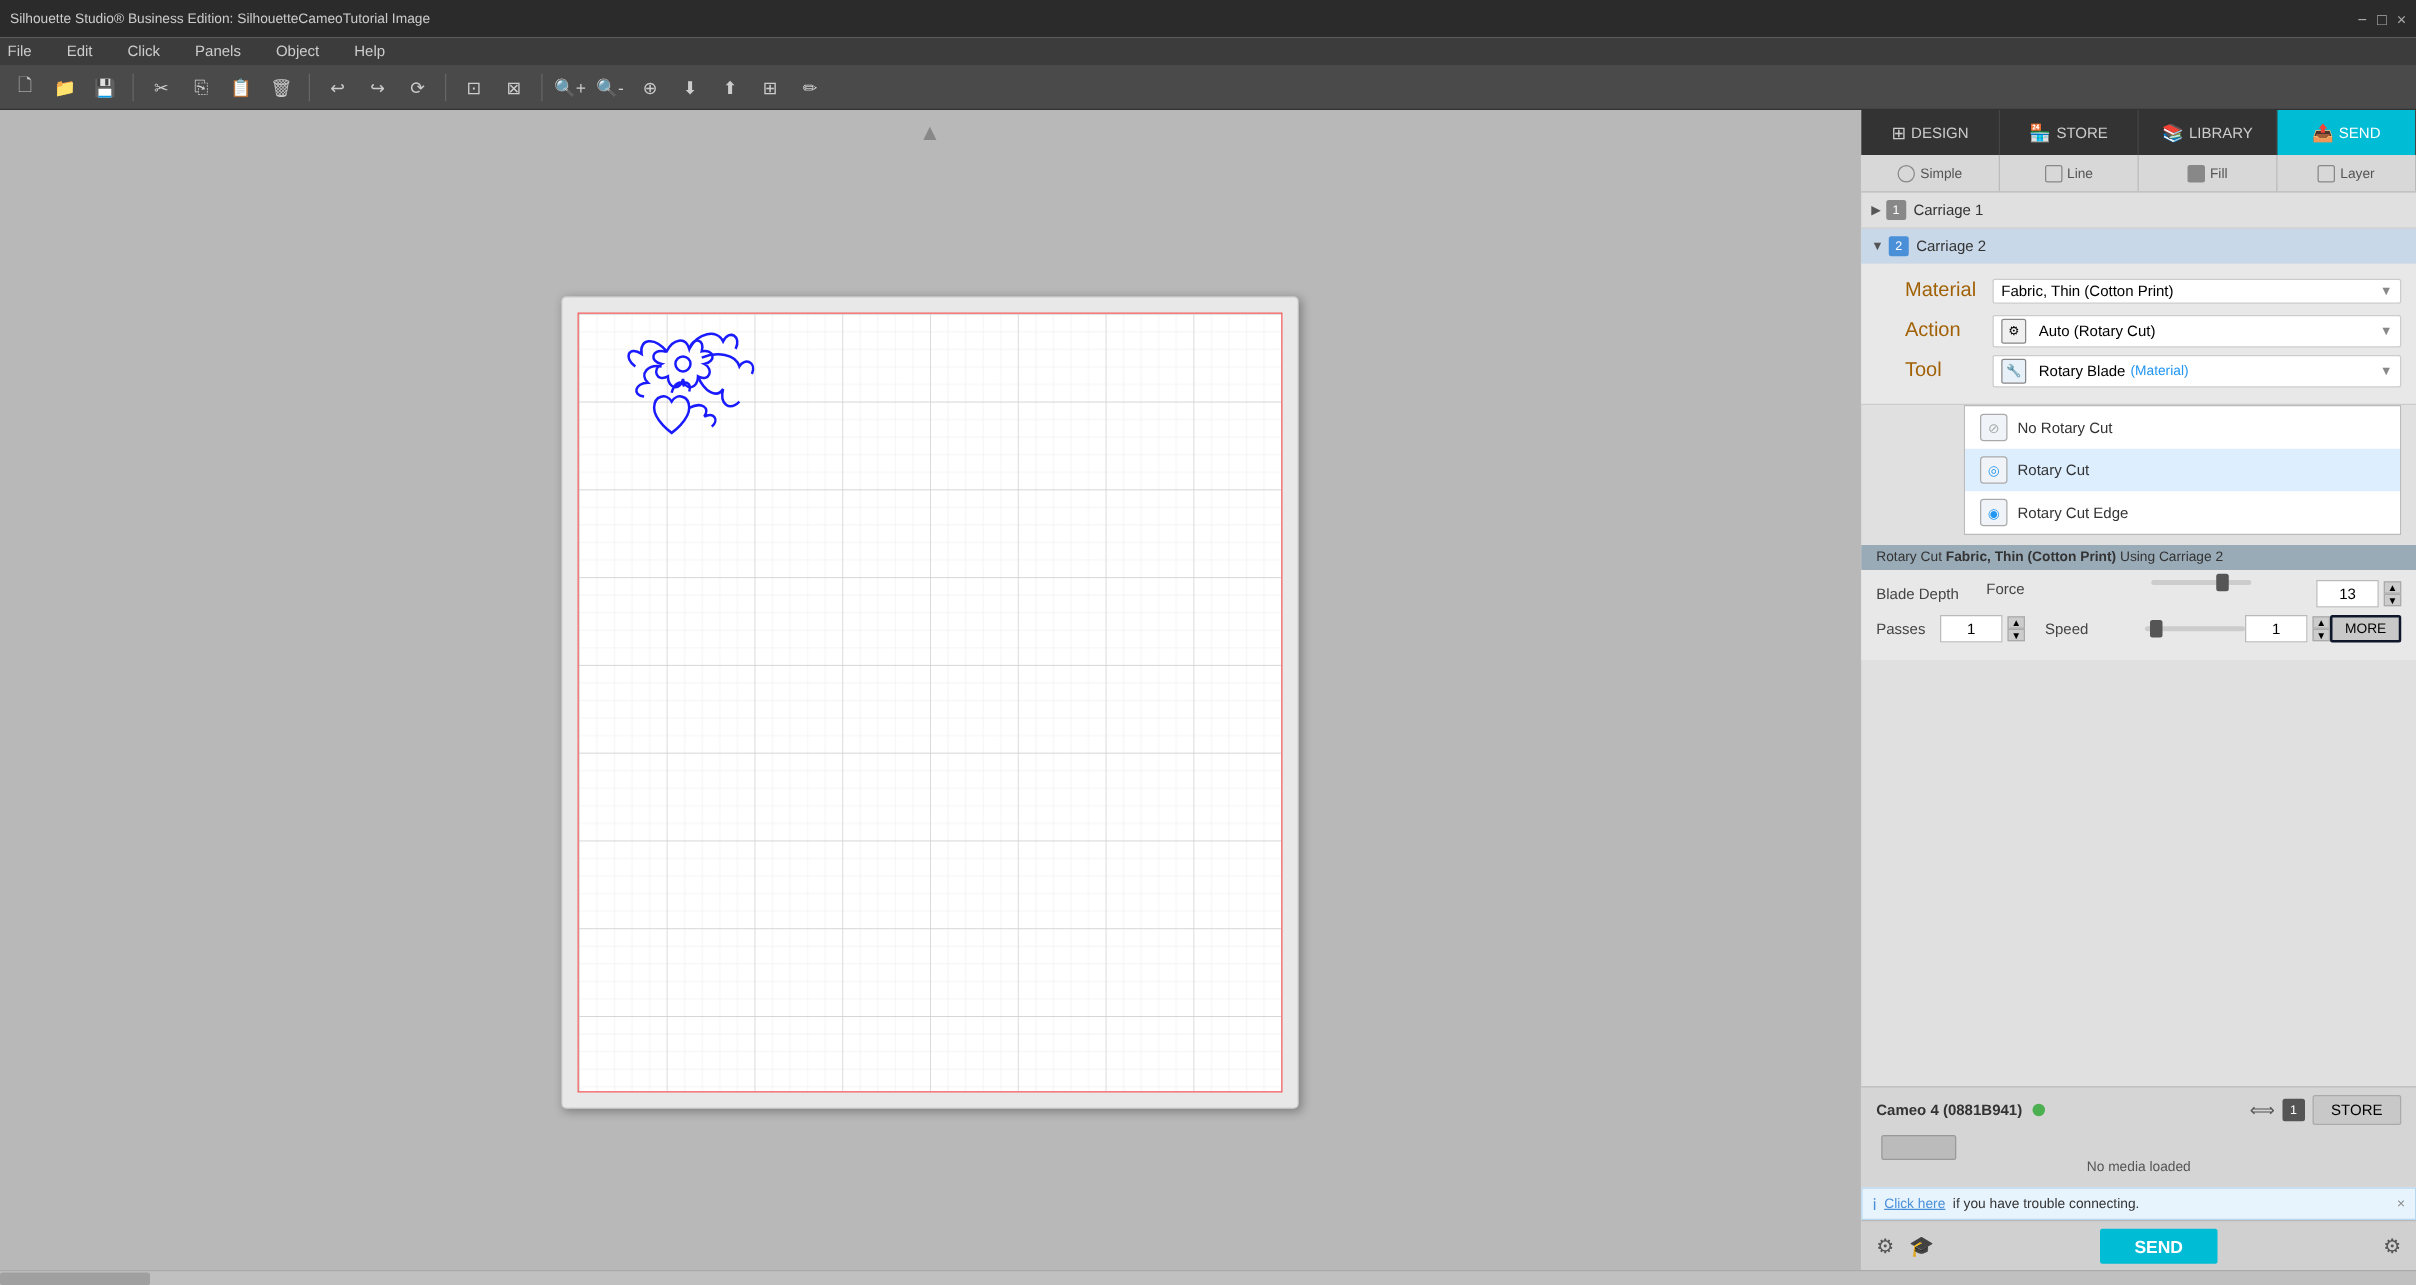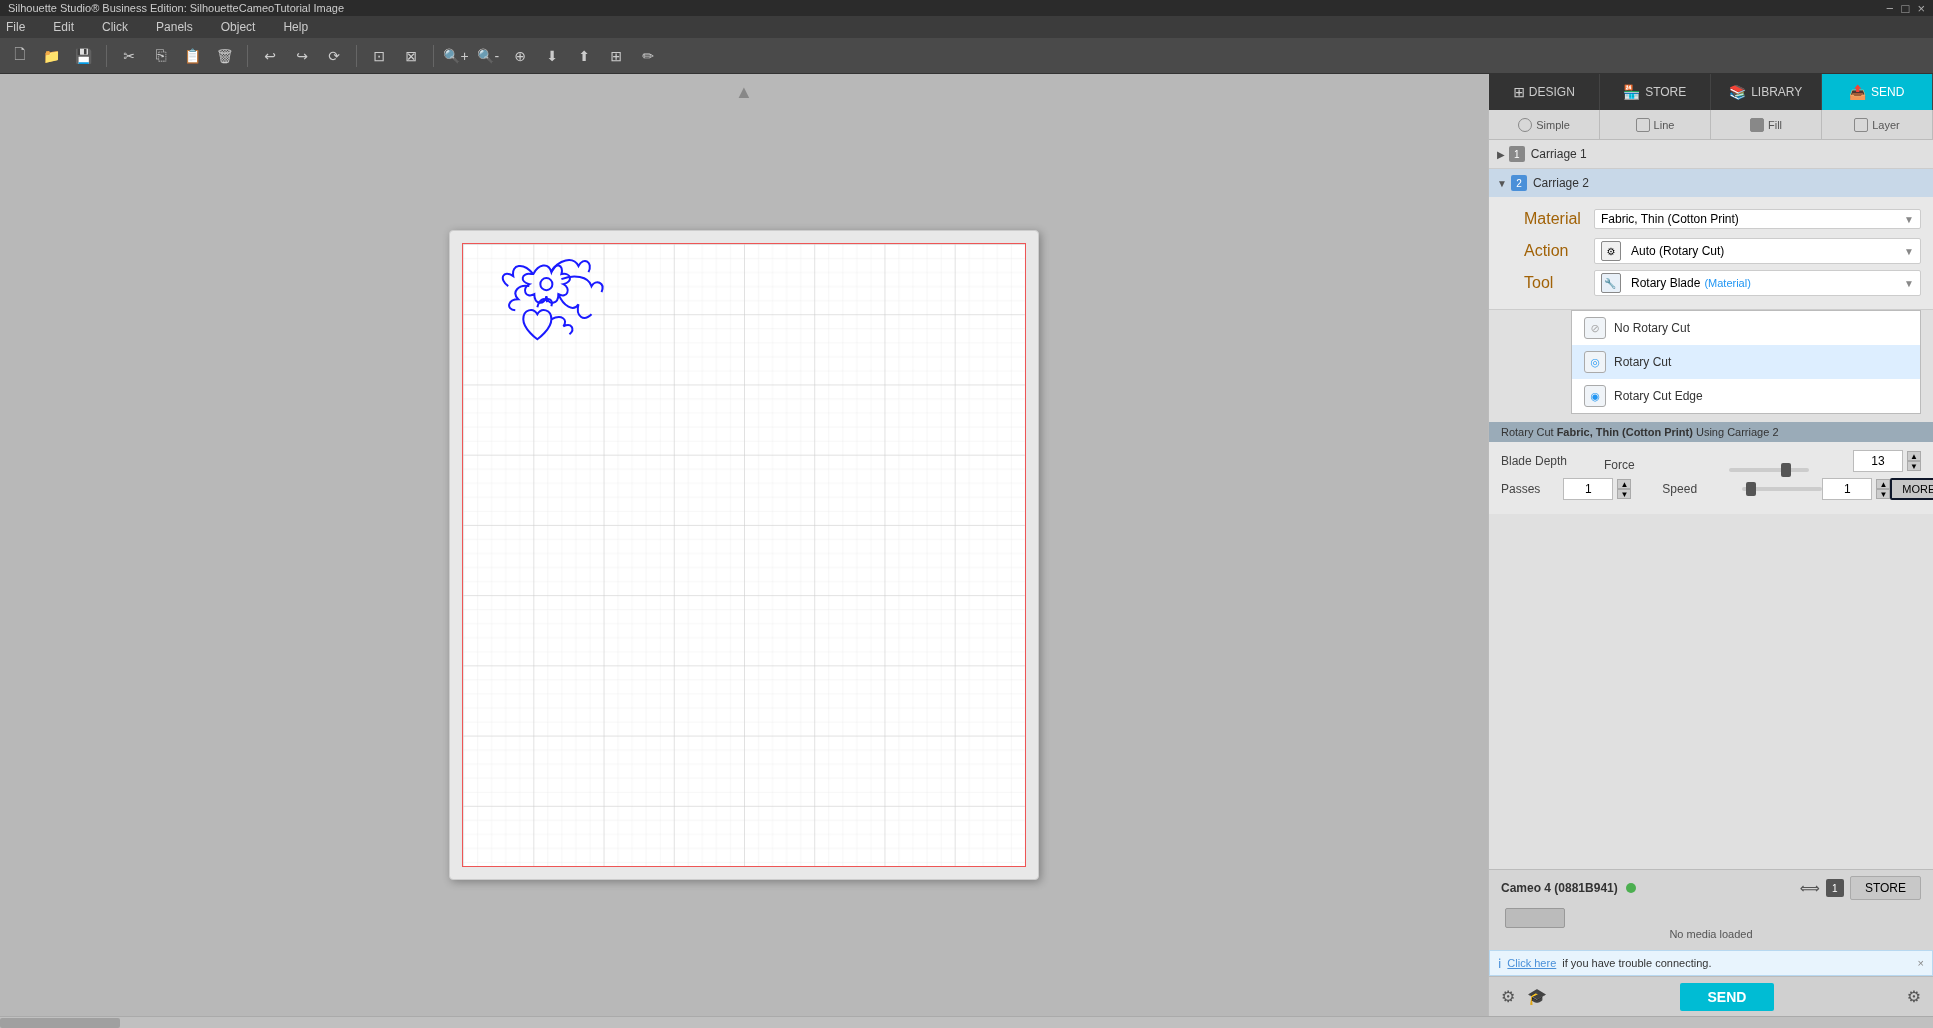--- a/index.html
+++ b/index.html
@@ -1,19 +1,19 @@
 <!DOCTYPE html>
 <html><head>
   <meta charset="utf-8">
   <style>
     * { box-sizing: border-box; margin: 0; padding: 0; }
     body { font-family: 'Segoe UI', Arial, sans-serif; font-size: 12px; background: #d0d0d0; overflow: hidden; width: 1933px; height: 1028px; display: flex; flex-direction: column; }
 
     
-    .title-bar { background: #2b2b2b; color: #ccc; height: 16px; display: flex; align-items: center; padding: 0 8px; font-size: 11px; justify-content: space-between; }
+    .title-bar { background: #2b2b2b; color: #ccc; height: 30px; display: flex; align-items: center; padding: 0 8px; font-size: 11px; justify-content: space-between; }
     .title-bar-controls { display: flex; gap: 8px; }
     .title-bar-controls span { cursor: pointer; font-size: 13px; color: #aaa; }
 
     
     .menu-bar { background: #3c3c3c; color: #ccc; height: 22px; display: flex; align-items: center; padding: 0 6px; gap: 28px; font-size: 12px; }
     .menu-bar span { cursor: pointer; }
 
     
     .toolbar { background: #4a4a4a; height: 36px; display: flex; align-items: center; padding: 0 6px; gap: 4px; border-bottom: 1px solid #333; }
     .toolbar-btn { background: transparent; border: 1px solid transparent; color: #ccc; width: 28px; height: 28px; display: flex; align-items: center; justify-content: center; cursor: pointer; border-radius: 3px; font-size: 14px; }
@@ -63,21 +63,21 @@
     .dropdown-item { display: flex; align-items: center; gap: 8px; padding: 6px 12px; cursor: pointer; font-size: 12px; color: #333; }
     .dropdown-item.selected { background: #ddeeff; }
     .dropdown-icon { width: 22px; height: 22px; border: 1px solid #aaa; border-radius: 3px; display: flex; align-items: center; justify-content: center; background: #f0f4f8; font-size: 11px; }
 
     
     .rotary-status { background: #9aabb8; color: #333; font-size: 11px; padding: 4px 12px; }
     .rotary-status strong { font-weight: bold; }
 
     
     .param-section { padding: 8px 12px; background: #e8e8e8; }
-    .param-row { display: flex; align-items: center; margin-bottom: 6px; gap: 23px; }
+    .param-row { display: flex; align-items: center; margin-bottom: 6px; gap: 8px; }
     .param-label { font-size: 12px; color: #444; width: 80px; }
     .param-input-group { display: flex; align-items: center; gap: 4px; }
     .param-input { width: 50px; height: 22px; border: 1px solid #bbb; background: white; text-align: center; font-size: 12px; }
     .param-spinners { display: flex; flex-direction: column; }
     .param-spinner-btn { width: 14px; height: 10px; background: #ccc; border: 1px solid #aaa; font-size: 8px; display: flex; align-items: center; justify-content: center; cursor: pointer; }
     .param-slider { display: flex; align-items: center; gap: 4px; }
     .slider-track { width: 80px; height: 4px; background: #ccc; position: relative; border-radius: 2px; }
     .slider-thumb { width: 10px; height: 14px; background: #555; position: absolute; top: -5px; border-radius: 2px; cursor: pointer; }
     .more-btn { background: #c8c8c8; border: 2px solid #0f172a; padding: 3px 10px; font-size: 11px; cursor: pointer; border-radius: 2px; margin-left: auto; }
 
@@ -307,21 +307,21 @@
 
     <div class="rotary-status">
       <span>Rotary Cut</span>
       <strong>Fabric, Thin (Cotton Print)</strong>
       <span>Using Carriage 2</span>
     </div>
 
     <div class="param-section">
       <div class="param-row">
         <span class="param-label">Blade Depth</span>
-        <div style="flex:1; display:flex; align-items:flex-end; justify-content:space-between;">
+        <div style="flex:1; display:flex; align-items:flex-start; justify-content:space-between;">
           <span class="param-label">Force</span>
           <div class="param-slider">
             <div class="slider-track">
               <div class="slider-thumb" style="left:65%;"></div>
             </div>
           </div>
           <div class="param-input-group">
             <input class="param-input" type="text" value="13" style="">
             <div class="param-spinners">
               <button class="param-spinner-btn">▲</button>

